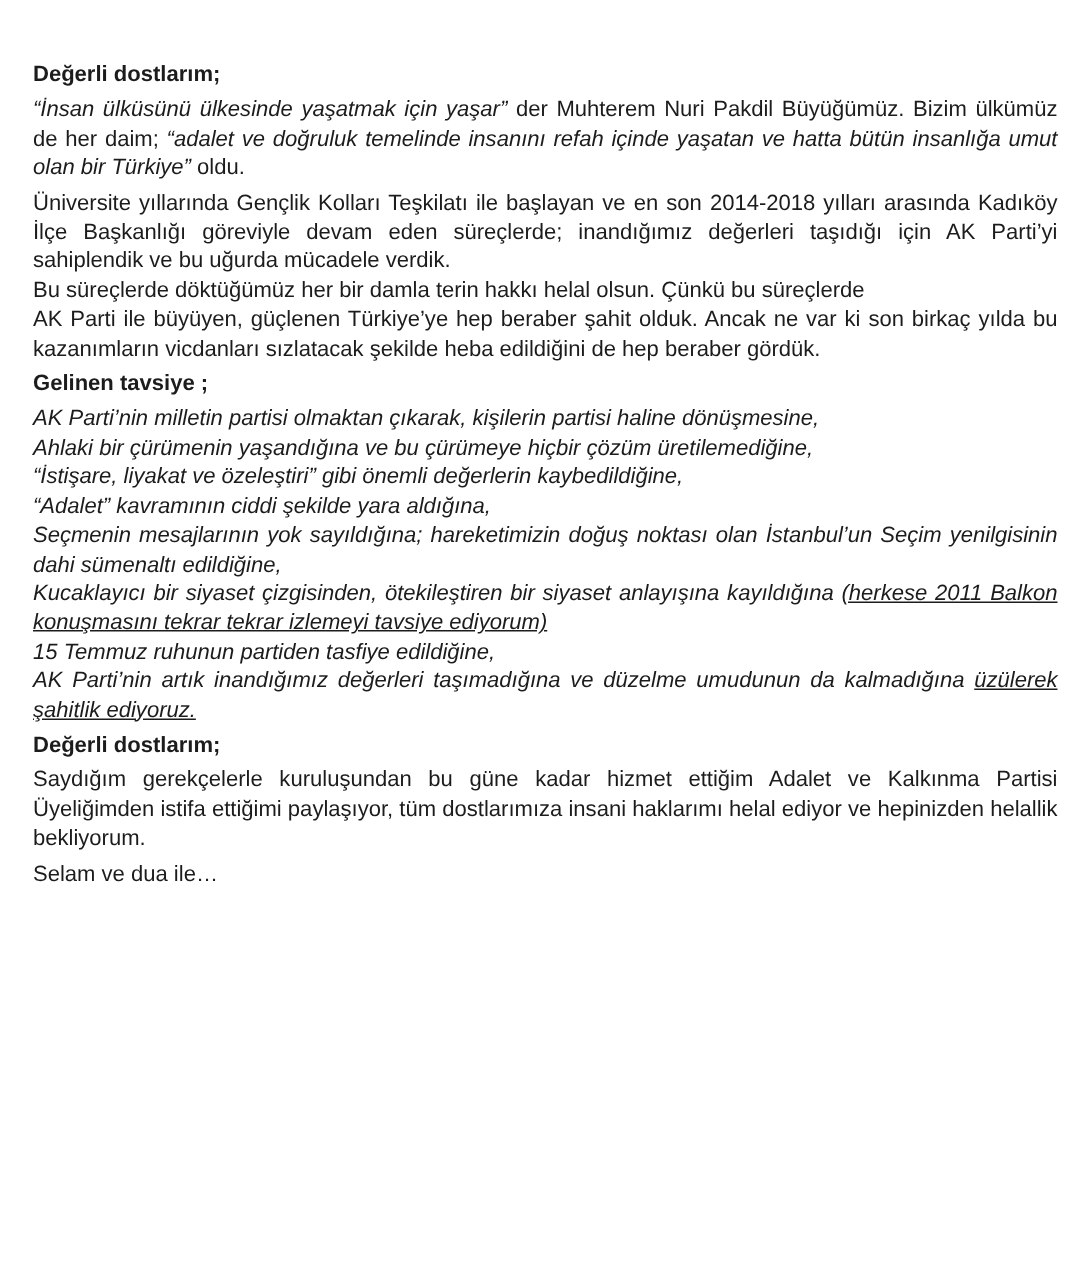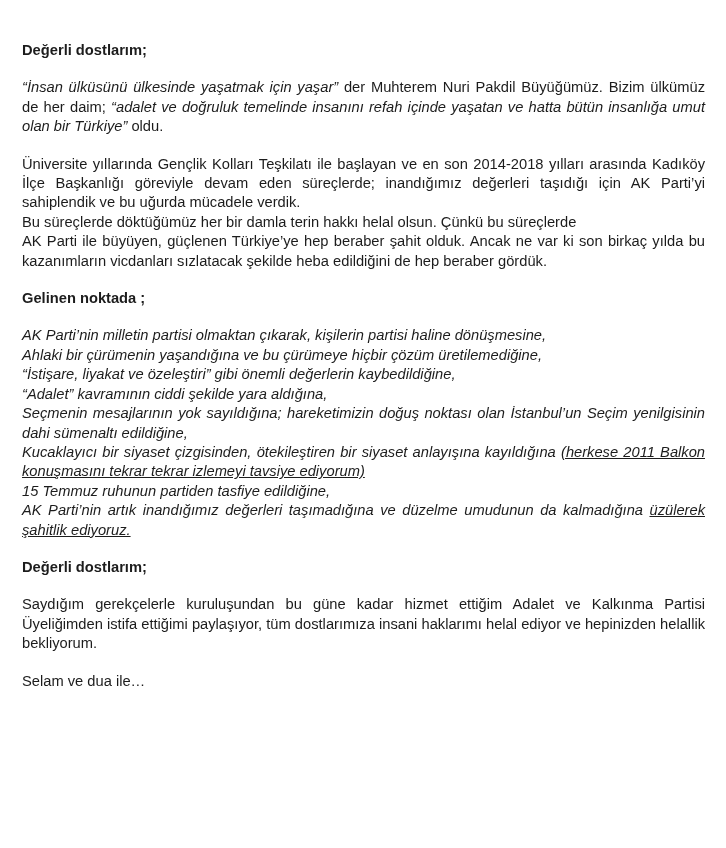--- a/index.html
+++ b/index.html
@@ -16,32 +16,32 @@
   }
   .page {
     box-sizing: border-box;
     width: 726px;
     height: 848px;
     padding: 41px 21px 0 22px;
     font-size: 14.7px;
     line-height: 19.4px;
   }
   .block { text-align: left; }
-  .block + .block { margin-top: 18px; }
+  .block + .block { margin-top: 4px; }
   .bold { font-weight: bold; }
   .italic { font-style: italic; }
   .underline { text-decoration: underline; }
 </style>
 </head>
 <body style="background: rgb(255, 255, 255); color: rgb(28, 28, 28);">
 
 <div class="page">
   <div>
       <div class="block bold" style="text-align: left;"><span>Değerli dostlarım;</span></div>
       <div class="block" style="text-align: justify;"><span class="italic">“İnsan ülküsünü ülkesinde yaşatmak için yaşar”</span><span> der Muhterem Nuri Pakdil Büyüğümüz. Bizim ülkümüz de her daim; </span><span class="italic">“adalet ve doğruluk temelinde insanını refah içinde yaşatan ve hatta bütün  insanlığa umut olan bir Türkiye”</span><span> oldu.</span></div>
       <div class="block" style="text-align: justify;"><span>Üniversite yıllarında Gençlik Kolları Teşkilatı ile başlayan ve en son 2014-2018 yılları arasında Kadıköy İlçe Başkanlığı göreviyle devam eden süreçlerde; inandığımız değerleri taşıdığı için AK Parti’yi sahiplendik ve bu uğurda mücadele verdik.</span><br><span>Bu süreçlerde döktüğümüz her bir damla terin hakkı helal olsun. Çünkü bu süreçlerde</span><br><span>AK Parti ile büyüyen, güçlenen Türkiye’ye hep beraber şahit olduk. Ancak ne var ki son birkaç yılda bu kazanımların vicdanları sızlatacak şekilde heba edildiğini de hep beraber gördük.</span></div>
-      <div class="block bold" style="text-align: left;"><span>Gelinen noktada ;</span></div>
+      <div class="block bold" style="text-align: left;"><span>Gelinen tavsiye ;</span></div>
       <div class="block italic" style="text-align: justify;"><span>AK Parti’nin milletin partisi olmaktan çıkarak, kişilerin partisi haline dönüşmesine,</span><br><span>Ahlaki bir çürümenin yaşandığına ve bu çürümeye hiçbir çözüm üretilemediğine,</span><br><span>“İstişare,  liyakat ve özeleştiri” gibi önemli değerlerin kaybedildiğine,</span><br><span>“Adalet” kavramının ciddi şekilde yara aldığına,</span><br><span>Seçmenin mesajlarının yok sayıldığına; hareketimizin doğuş noktası olan İstanbul’un Seçim yenilgisinin dahi sümenaltı edildiğine,</span><br><span>Kucaklayıcı bir siyaset çizgisinden, ötekileştiren bir siyaset anlayışına kayıldığına </span><span class="underline">(herkese 2011 Balkon konuşmasını tekrar tekrar izlemeyi tavsiye ediyorum)</span><br><span>15 Temmuz ruhunun partiden tasfiye edildiğine,</span><br><span>AK Parti’nin artık inandığımız değerleri taşımadığına ve düzelme umudunun da kalmadığına </span><span class="underline">üzülerek şahitlik ediyoruz.</span></div>
       <div class="block bold" style="text-align: left;"><span>Değerli dostlarım;</span></div>
       <div class="block" style="text-align: justify;"><span>Saydığım gerekçelerle kuruluşundan bu güne kadar hizmet ettiğim Adalet ve Kalkınma Partisi Üyeliğimden istifa ettiğimi paylaşıyor, tüm dostlarımıza insani haklarımı helal ediyor ve hepinizden helallik bekliyorum.</span></div>
       <div class="block" style="text-align: left;"><span>Selam ve dua ile…</span></div>
     </div>
 </div>
 
 </body></html>

